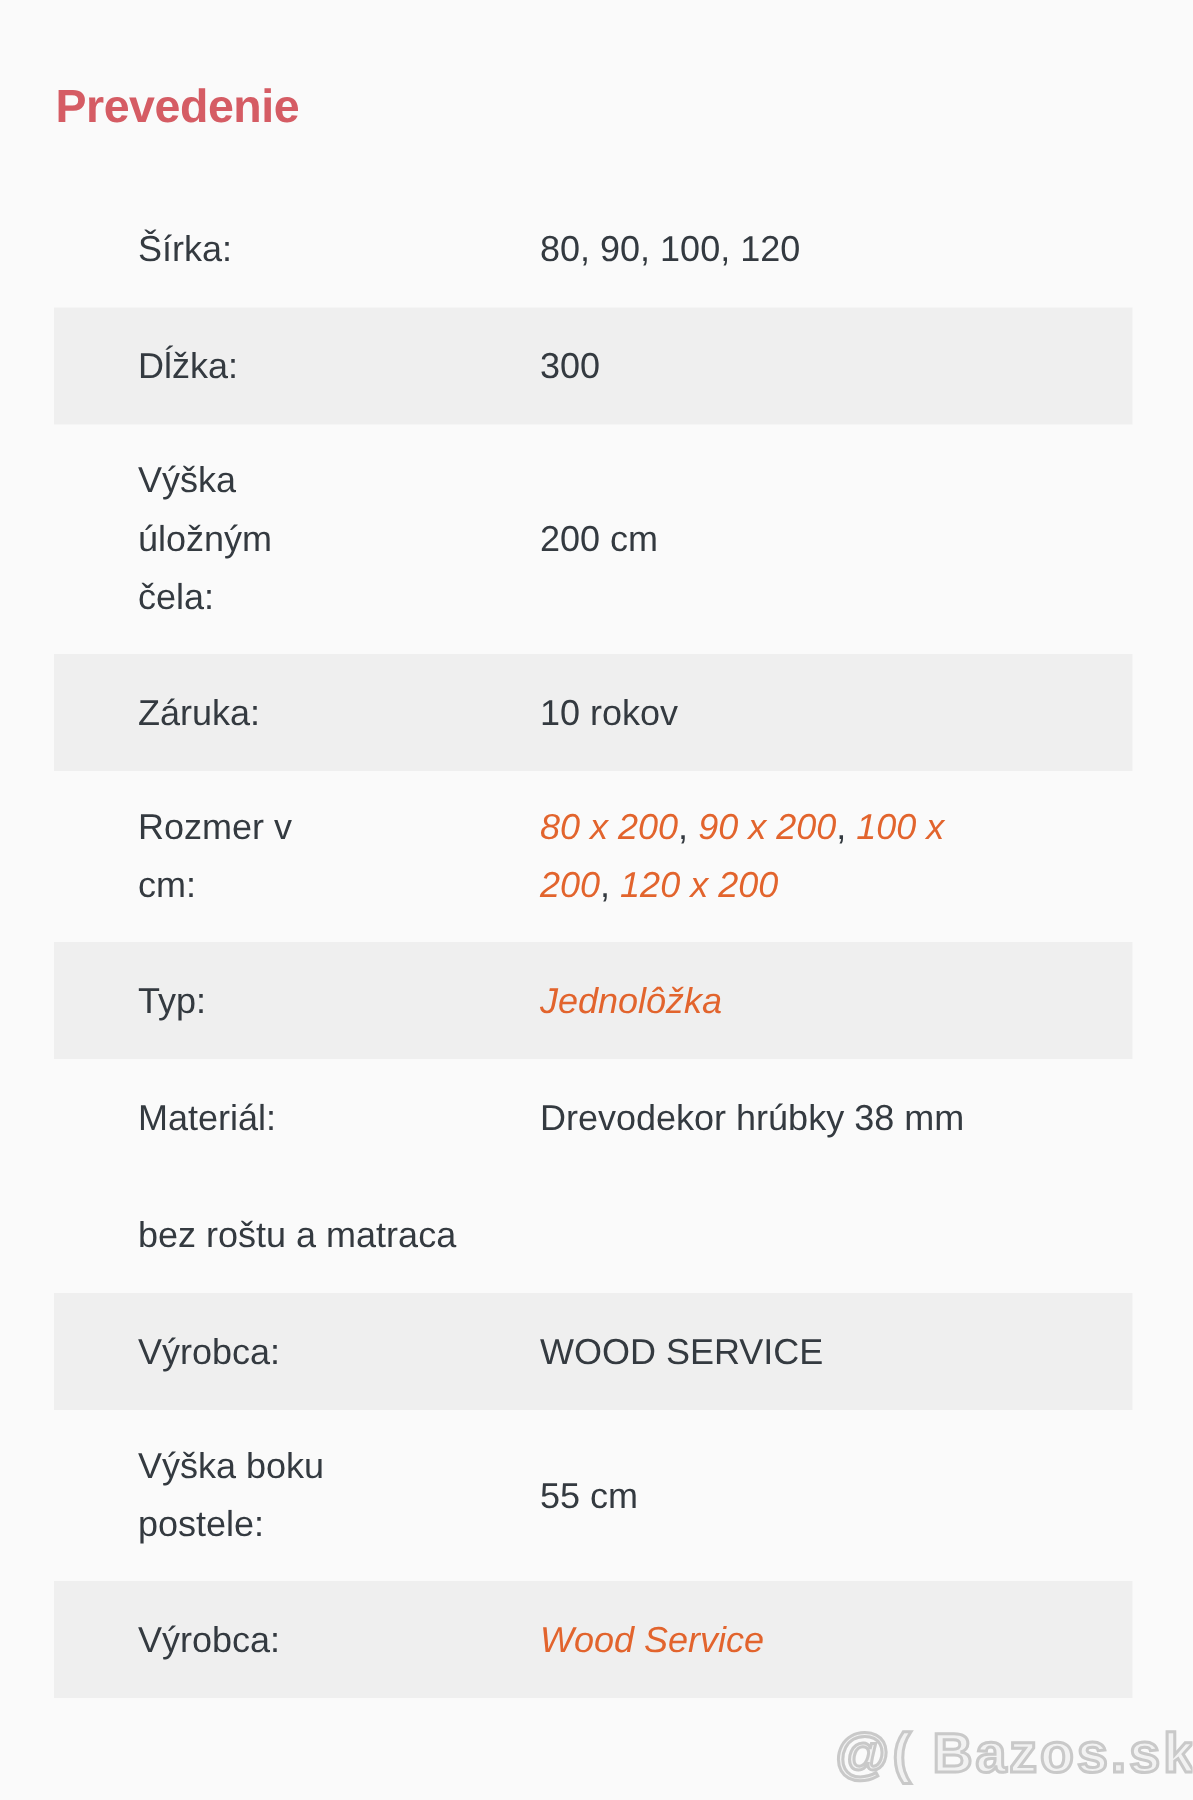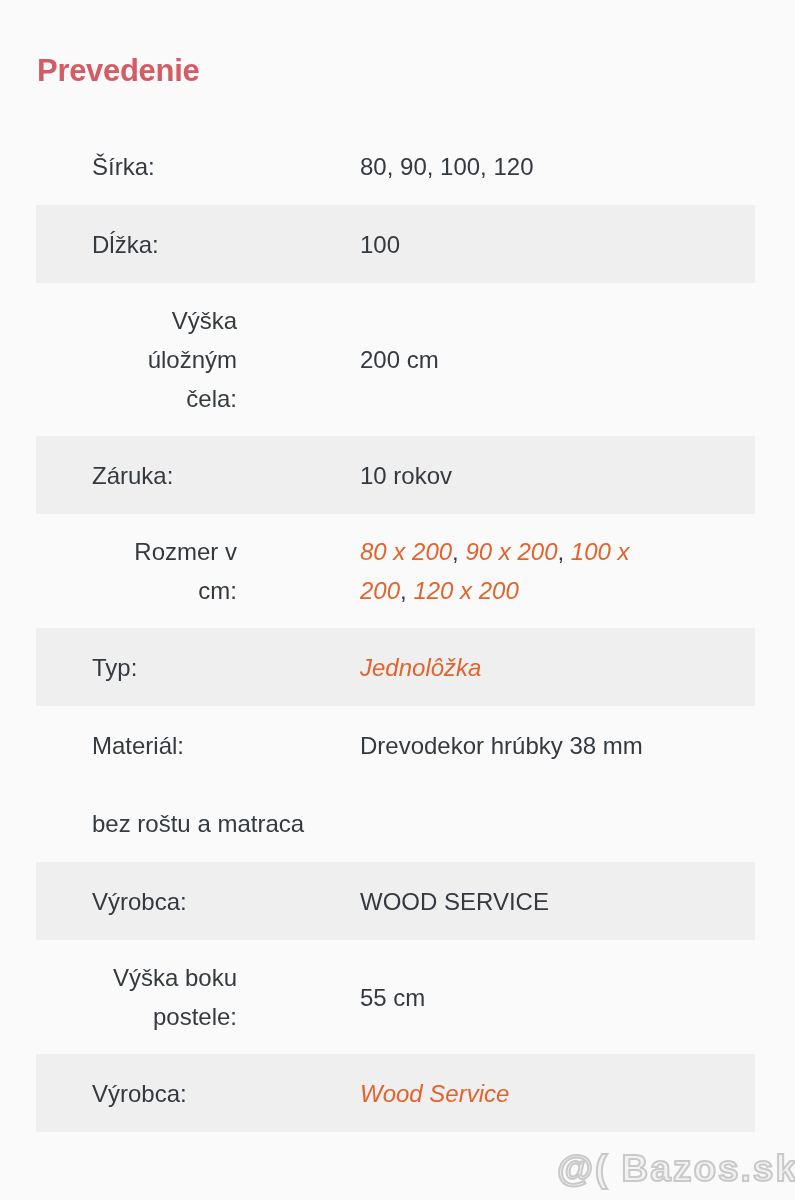--- a/index.html
+++ b/index.html
@@ -30,21 +30,21 @@
   .row{
     display:flex;
     align-items:center;
     min-height:78px;
     padding:18px 20px 18px 56px;
     font-size:24px;
     line-height:39px;
   }
   .row.shaded{background:var(--shade);}
   .label{flex:0 0 268px;}
-  .label-txt{display:inline-block;max-width:145px;text-align:right;}
+  .label-txt{display:inline-block;max-width:145px;}
   .value{flex:1;max-width:310px;}
   .value .link{color:var(--link);cursor:pointer;font-style:italic;}
   .value .plain{color:var(--text);}
   .watermark{
     position:absolute;
     right:-3px;
     bottom:10px;
     font-size:37px;
     font-weight:bold;
     letter-spacing:2px;
@@ -59,21 +59,21 @@
 
 <div class="page">
   <h1 class="page-title">Prevedenie</h1>
   <div class="table">
       <div class="row">
         <div class="label"><span class="label-txt">Šírka:</span></div>
         <div class="value"><span class="plain">80, 90, 100, 120</span></div>
       </div>
       <div class="row shaded">
         <div class="label"><span class="label-txt">Dĺžka:</span></div>
-        <div class="value"><span class="plain">100</span></div>
+        <div class="value"><span class="plain">300</span></div>
       </div>
       <div class="row">
         <div class="label"><span class="label-txt">Výška úložným čela:</span></div>
         <div class="value"><span class="plain">200 cm</span></div>
       </div>
       <div class="row shaded">
         <div class="label"><span class="label-txt">Záruka:</span></div>
         <div class="value"><span class="plain">10 rokov</span></div>
       </div>
       <div class="row">

